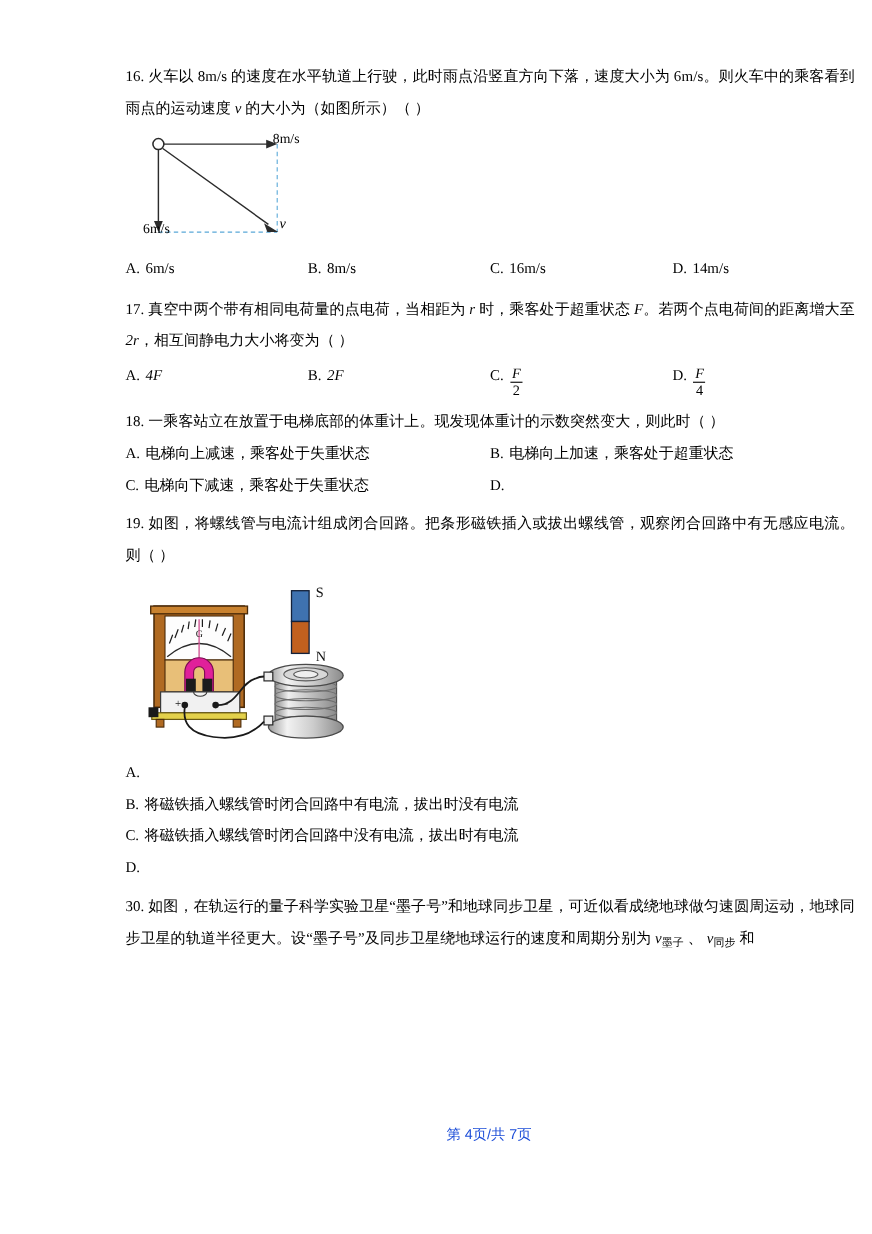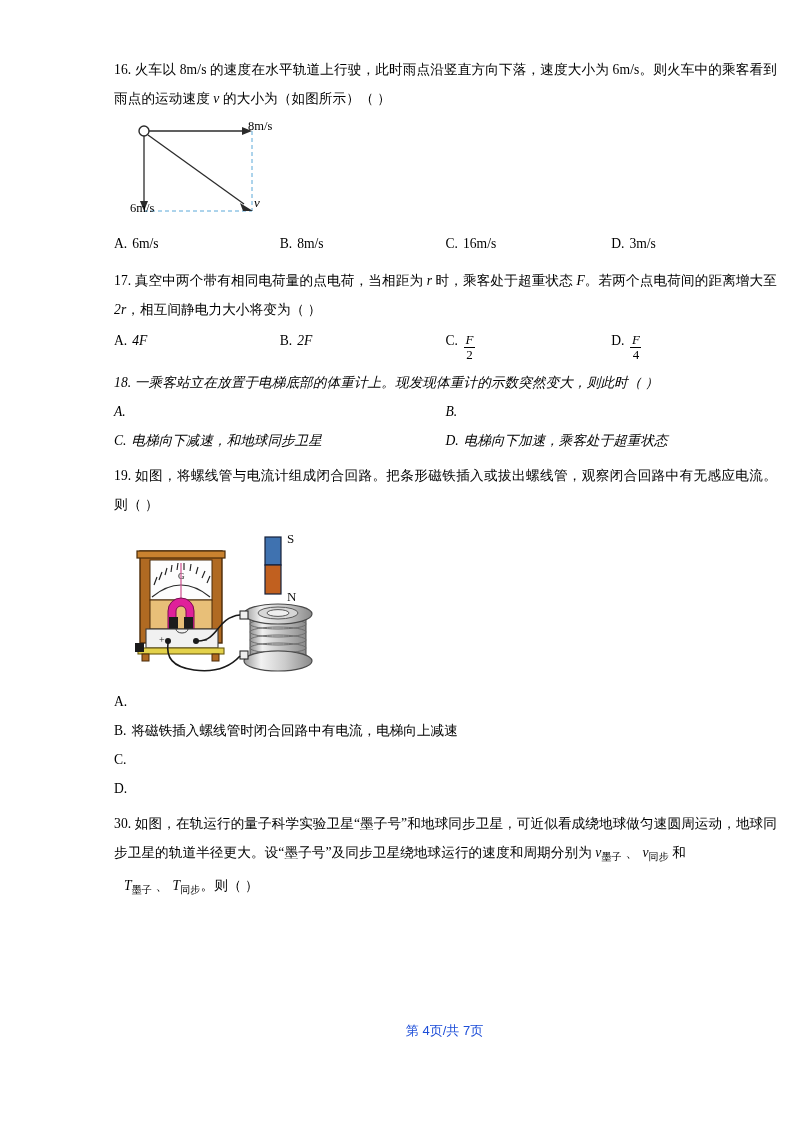--- a/index.html
+++ b/index.html
@@ -196,21 +196,21 @@
         <div class="opt">
             <span class="lbl lat">B.</span>
             <span class="val lat">8m/s</span>
           </div>
         <div class="opt">
             <span class="lbl lat">C.</span>
             <span class="val lat">16m/s</span>
           </div>
         <div class="opt">
             <span class="lbl lat">D.</span>
-            <span class="val lat">3m/s</span>
+            <span class="val lat">14m/s</span>
           </div>
       </div>
     </div>
 
     <div class="q" style="margin-top:8px;">
       <div class="qline"><span class="num">17.</span> <span>真空中两个带有相同电荷量的点电荷，当相距为 </span><span class="it">r</span><span> 时，乘客处于超重状态 </span><span class="it">F</span><span>。若两个点电荷间的距离增大至 </span><span class="it">2r</span><span>，相互间静电力大小将变为（    ）</span></div>
 
       <div class="opts opt-row opt-4" style="line-height:34px;">
         <div class="opt">
             <span class="lbl lat">A.</span>
@@ -230,40 +230,41 @@
         <div class="opt">
             <span class="lbl lat">D.</span>
             <span class="frac">
               <span class="nom">F</span>
               <span class="den">4</span>
             </span>
           </div>
       </div>
     </div>
 
-    <div class="q" style="margin-top:6px;font-style:italic;">
+    <div class="q" style="margin-top:6px;">
       <div class="qline"><span class="num">18.</span> <span>一乘客站立在放置于电梯底部的体重计上。现发现体重计的示数突然变大，则此时（    ）</span></div>
 
       <div class="opts">
         <div class="opt-row opt-2">
           <div class="opt">
               <span class="lbl lat">A.</span>
+              <span class="val">电梯向上减速，乘客处于失重状态</span>
             </div>
           <div class="opt">
               <span class="lbl lat">B.</span>
+              <span class="val">电梯向上加速，乘客处于超重状态</span>
             </div>
         </div>
         <div class="opt-row opt-2">
           <div class="opt">
               <span class="lbl lat">C.</span>
-              <span class="val">电梯向下减速，和地球同步卫星</span>
+              <span class="val">电梯向下减速，乘客处于失重状态</span>
             </div>
           <div class="opt">
               <span class="lbl lat">D.</span>
-              <span class="val">电梯向下加速，乘客处于超重状态</span>
             </div>
         </div>
       </div>
     </div>
 
     <div class="q" style="margin-top:6px;">
       <div class="qline"><span class="num">19.</span> <span>如图，将螺线管与电流计组成闭合回路。把条形磁铁插入或拔出螺线管，观察闭合回路中有无感应电流。则（    ）</span></div>
 
       <div class="fig19">
         <svg width="230" height="152" viewBox="0 0 230 152">
@@ -354,39 +355,39 @@
 
       <div class="opts">
         <div class="opt-row opt-full">
             <div class="opt">
               <span class="lbl lat">A.</span>
             </div>
           </div>
         <div class="opt-row opt-full">
             <div class="opt">
               <span class="lbl lat">B.</span>
-              <span class="val">将磁铁插入螺线管时闭合回路中有电流，电梯向上减速</span>
+              <span class="val">将磁铁插入螺线管时闭合回路中有电流，拔出时没有电流</span>
             </div>
           </div>
         <div class="opt-row opt-full">
             <div class="opt">
               <span class="lbl lat">C.</span>
+              <span class="val">将磁铁插入螺线管时闭合回路中没有电流，拔出时有电流</span>
             </div>
           </div>
         <div class="opt-row opt-full">
             <div class="opt">
               <span class="lbl lat">D.</span>
             </div>
           </div>
       </div>
     </div>
 
     <div class="q" style="margin-top:6px;">
       <div class="qline"><span class="num">30.</span> <span>如图，在轨运行的量子科学实验卫星“墨子号”和地球同步卫星，可近似看成绕地球做匀速圆周运动，地球同步卫星的轨道半径更大。设“墨子号”及同步卫星绕地球运行的速度和周期分别为 </span><span class="it">v</span><sub class="cn">墨子</sub><span> 、 </span><span class="it">v</span><sub class="cn">同步</sub><span> 和 </span></div>
-      <div class="qline" style="margin-left:10px;"><span class="it">T</span><sub class="cn">墨子</sub><span> 、 </span><span class="it">T</span><sub class="cn">同步</sub><span>。则（    ）</span></div>
     </div>
 
   </div>
 
   <div class="footer">
     <span>第 4页/共 7页</span>
   </div>
 </div>
 
 </body></html>

